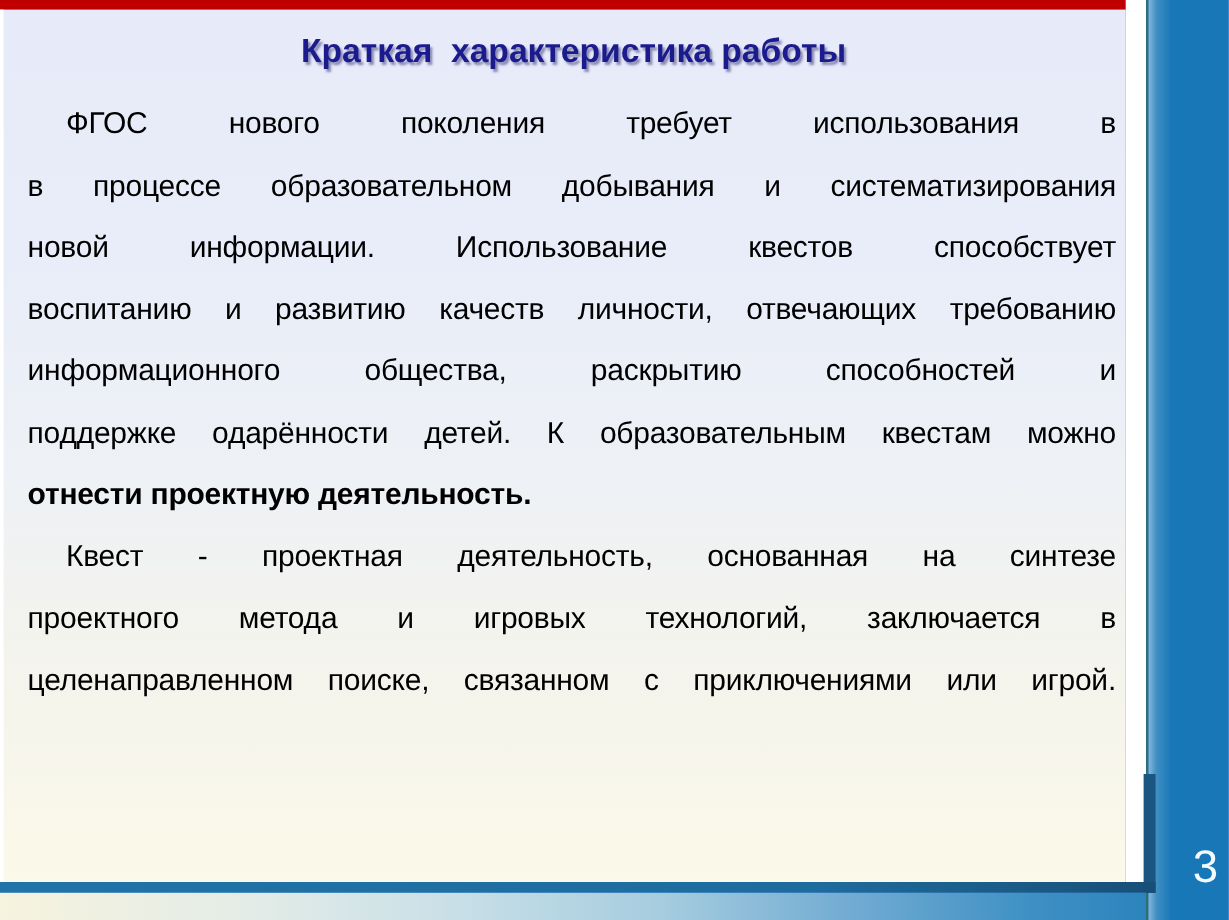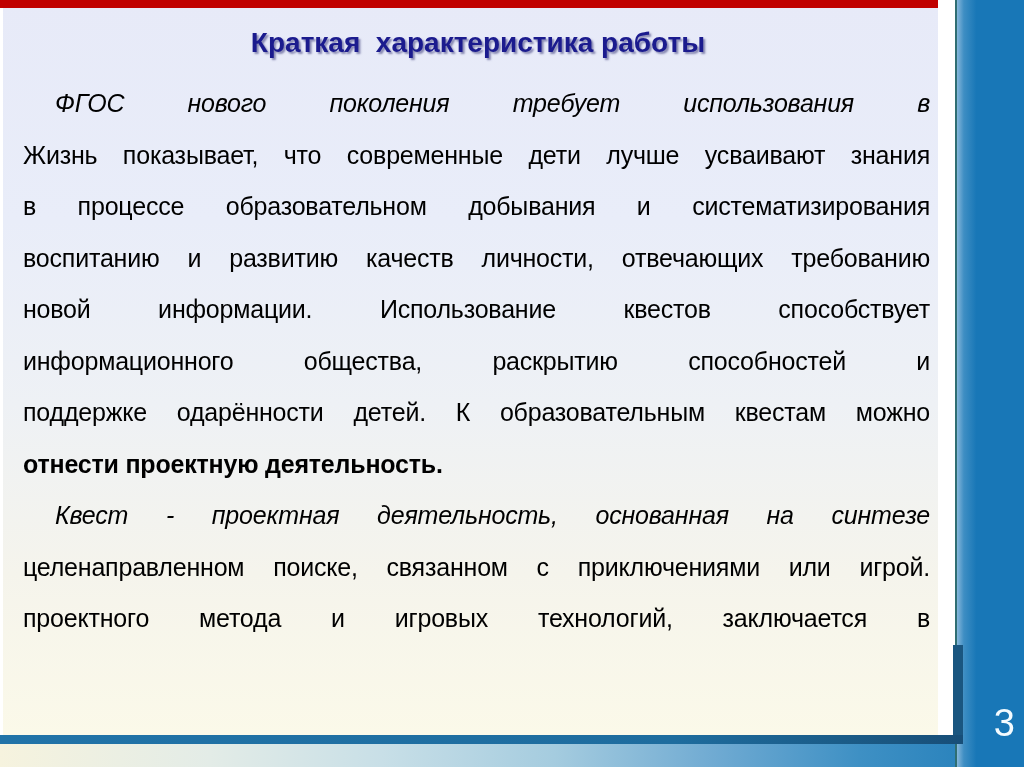--- a/index.html
+++ b/index.html
@@ -88,21 +88,20 @@
     text-align-last: justify;
     white-space: nowrap;
   }
   .body-text .line.left {
     text-align-last: left;
     white-space: normal;
     font-weight: bold;
   }
   .body-text .line.indent {
     padding-left: 32px;
-    font-style: italic;
   }
   .page-number {
     position: absolute;
     right: 9px; top: 703px;
     font-size: 38px;
     line-height: 40px;
     color: #F3FBFF;
   }
 </style>
 </head>
@@ -115,26 +114,25 @@
   <div class="red-bar"></div>
   <div class="left-edge"></div>
   <div class="corner-shadow"></div>
   <div class="shadow-bar"></div>
   <div class="bottom-strip"></div>
 
   <div class="title">Краткая  характеристика работы</div>
 
   <div class="body-text">
       <div class="line indent">ФГОС нового поколения требует использования в</div>
-      <div class="line">Жизнь показывает, что современные дети лучше усваивают знания</div>
       <div class="line">в процессе образовательном добывания и систематизирования</div>
+      <div class="line">новой информации. Использование квестов способствует</div>
       <div class="line">воспитанию и развитию качеств личности, отвечающих требованию</div>
-      <div class="line">новой информации. Использование квестов способствует</div>
       <div class="line">информационного общества, раскрытию способностей и</div>
       <div class="line">поддержке одарённости детей. К образовательным квестам можно</div>
       <div class="line left">отнести проектную деятельность.</div>
       <div class="line indent">Квест - проектная деятельность, основанная на синтезе</div>
+      <div class="line">проектного метода и игровых технологий, заключается в</div>
       <div class="line">целенаправленном поиске, связанном с приключениями или игрой.</div>
-      <div class="line">проектного метода и игровых технологий, заключается в</div>
     </div>
 
   <div class="page-number">3</div>
 </div>
 
 </body></html>

